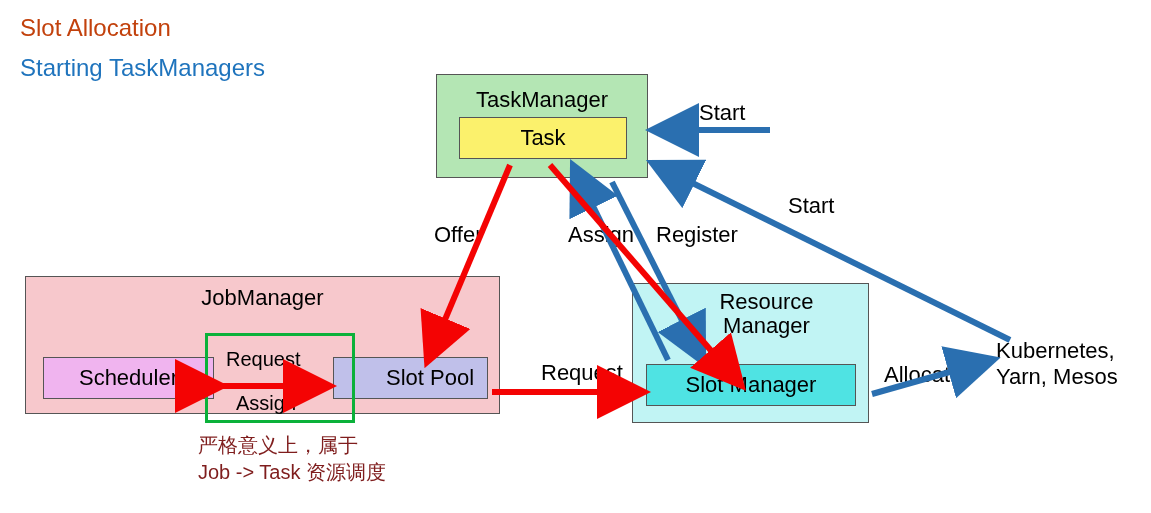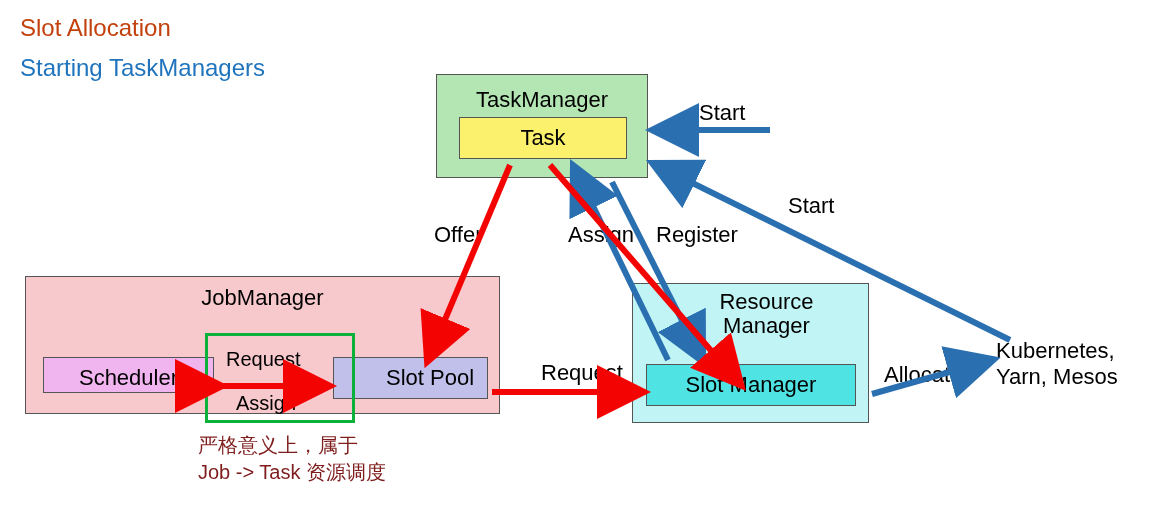--- a/index.html
+++ b/index.html
@@ -59,21 +59,21 @@
 <div class="box" style="left:436px; top:74px; width:212px; height:104px; background:#b4e6b4;">
   <div class="box-label" style="margin-top:12px;">TaskManager</div>
   <div class="box" style="left:22px; top:42px; width:168px; height:42px; background:#fbf16c; line-height:40px;">
     <span class="box-label">Task</span>
   </div>
 </div>
 
 <div class="box" style="left:25px; top:276px; width:475px; height:138px; background:#f7c8cc;">
   <div class="box-label" style="margin-top:8px;">JobManager</div>
 
-  <div class="box" style="left:17px; top:80px; width:171px; height:36px; background:#f0b4ef; line-height:40px;">
+  <div class="box" style="left:17px; top:80px; width:171px; height:42px; background:#f0b4ef; line-height:40px;">
     <span class="box-label">Scheduler</span>
   </div>
 
   <div class="box" style="left:307px; top:80px; width:155px; height:42px; background:#c0c0ea; line-height:40px;padding-left:39px;">
     <span class="box-label">Slot Pool</span>
   </div>
 </div>
 
 <div class="abs" style="left:205px; top:333px; width:150px; height:90px; border:3px solid #0bb13a;"></div>
 

